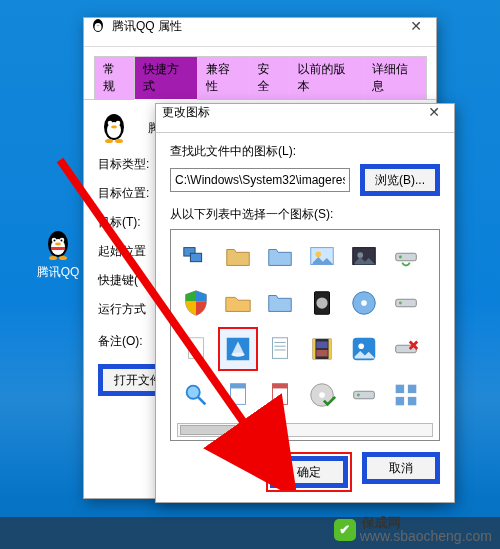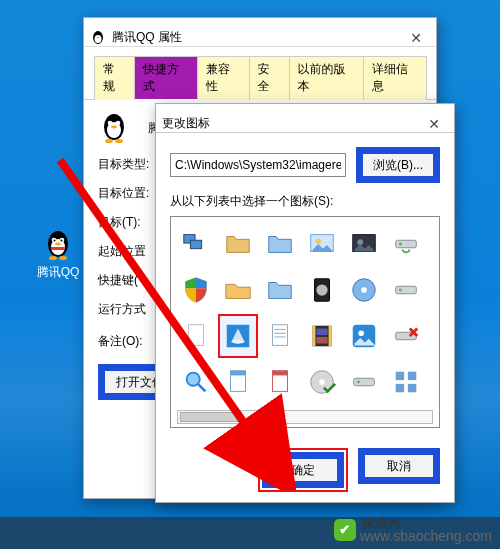--- a/index.html
+++ b/index.html
@@ -4,55 +4,55 @@
 <style>
 html,body{margin:0;padding:0;font-family:"Microsoft YaHei","Segoe UI",sans-serif;font-size:12px;background:#0a7fd9;width:500px;height:549px;overflow:hidden;position:relative}
 .desktop{position:absolute;inset:0;background:linear-gradient(180deg,#1387d8 0%,#0a7fd9 60%,#0570c0 100%)}
 .horizon{position:absolute;left:0;right:0;bottom:50px;height:200px;background:linear-gradient(180deg,transparent 0%,rgba(255,255,255,.1) 50%,transparent 100%)}
 .taskbar{position:absolute;left:0;right:0;bottom:0;height:32px;background:#292c33;opacity:.6}
 .desktop-icon{position:absolute;left:34px;top:229px;width:48px;text-align:center;color:#fff;line-height:1.2}
 .desktop-icon .penguin{width:32px;height:32px;margin:0 auto 4px}
 .penguin svg{width:100%;height:100%}
 .window{position:absolute;background:#fff;border:1px solid #aaa;box-shadow:2px 4px 14px rgba(0,0,0,.35)}
 .props{left:83px;top:17px;width:352px;height:480px}
-.titlebar{height:28px;display:flex;align-items:flex-end;padding:0 6px;border-bottom:1px solid #ddd;font-size:12px}
+.titlebar{height:28px;display:flex;align-items:flex-start;padding:0 6px;border-bottom:1px solid #ddd;font-size:12px}
 .titlebar .ticon{width:16px;height:16px;margin-right:6px}
 .titlebar .title{flex:1}
 .closebtn{width:28px;text-align:center;font-size:14px;color:#444;cursor:pointer}
 .tabs{display:flex;padding:8px 10px 0 10px;border-bottom:1px solid #ccc;background:#fff}
-.tab{padding:4px 8px;border:1px solid #ccc;border-bottom:none;background:#fef9c3;margin-right:-1px;cursor:pointer;position:relative;top:1px}
+.tab{padding:4px 8px;border:1px solid #ccc;border-bottom:none;background:#f0abfc;margin-right:-1px;cursor:pointer;position:relative;top:1px}
 .tab.active{background:#a21caf;border-bottom:1px solid #fff}
 .body{padding:12px 14px}
 .approw{display:flex;align-items:center;margin-bottom:12px}
 .approw .penguin{width:32px;height:32px;margin-right:18px}
 .row{display:flex;align-items:center;margin:12px 0}
 .lbl{width:70px}
 .input{flex:1;height:20px;border:1px solid #bbb;background:#fff}
 .footer{position:absolute;left:0;right:0;bottom:10px;display:flex;justify-content:flex-end;gap:8px;padding:0 12px}
-.btn{min-width:68px;height:22px;border:7px solid #1d4ed8;background:#f3f3f3;cursor:pointer;display:inline-flex;align-items:center;justify-content:center}
+.btn{min-width:68px;height:22px;border:5px solid #1d4ed8;background:#f3f3f3;cursor:pointer;display:inline-flex;align-items:center;justify-content:center}
 .btn.small{min-width:70px}
 
 .change{left:155px;top:103px;width:298px;height:398px}
 .change .titlebar{border-bottom:1px solid #ccc}
 .change .section{padding:10px 14px 0 14px}
 .change .pathrow{display:flex;gap:10px;align-items:center;margin-top:4px}
 .change input.path{flex:1;height:22px;border:1px solid #888;padding:0 4px;font-size:12px}
 .iconlist{margin:6px 14px 0 14px;height:210px;border:1px solid #888;background:#fff;overflow:hidden;position:relative}
 .icongrid{display:grid;grid-template-columns:repeat(6,38px);grid-auto-rows:42px;gap:4px 4px;padding:6px;justify-content:start}
 .cell{width:38px;height:42px;display:flex;align-items:center;justify-content:center}
 .cell.sel{outline:2px solid #e11;outline-offset:-1px;background:#eaf3ff}
 .cell svg{width:30px;height:30px}
 .scrollbar{position:absolute;left:6px;right:6px;bottom:3px;height:12px;border:1px solid #bbb;background:#f6f6f6}
 .thumb{position:absolute;left:2px;top:1px;width:60px;height:8px;background:#cfcfcf;border:1px solid #aaa}
 .change .footer2{position:absolute;left:0;right:0;bottom:10px;display:flex;justify-content:flex-end;gap:10px;padding:0 14px}
 .okbox{border:2px solid #e11;padding:2px;display:inline-block}
 .arrow{position:absolute;left:50px;top:150px;width:260px;height:340px;pointer-events:none}
 .watermark{position:absolute;right:8px;bottom:6px;display:flex;align-items:center;gap:6px;color:#333;background:rgba(255,255,255,.0);font-size:13px}
 .wm-badge{width:22px;height:22px;border-radius:5px;background:#57bd2a;display:flex;align-items:center;justify-content:center;color:#fff;font-weight:bold}
-.wm-text{font-weight:400}
+.wm-text{font-weight:700}
 .wm-sub{font-size:14px;color:#666;margin-left:-2px}
 .wm-wrap{display:flex;flex-direction:column;line-height:1}
 </style>
 </head>
 <body>
 
 <div class="desktop">
   <div class="horizon"></div>
   <div class="taskbar"></div>
 
@@ -140,20 +140,21 @@
       <div class="btn">取消</div>
     </div>
   </div>
 
   <div class="window change">
     <div class="titlebar">
       <div class="title">更改图标</div>
       <div class="closebtn">✕</div>
     </div>
     <div class="section">
+      <div>查找此文件中的图标(L):</div>
       <div class="pathrow">
         <input class="path" value="C:\Windows\System32\imageres.dll" style="">
         <div class="btn small">浏览(B)...</div>
       </div>
     </div>
     <div class="section" style="padding-top:10px">
       <div>从以下列表中选择一个图标(S):</div>
     </div>
     <div class="iconlist">
       <div class="icongrid" id="icongrid">

